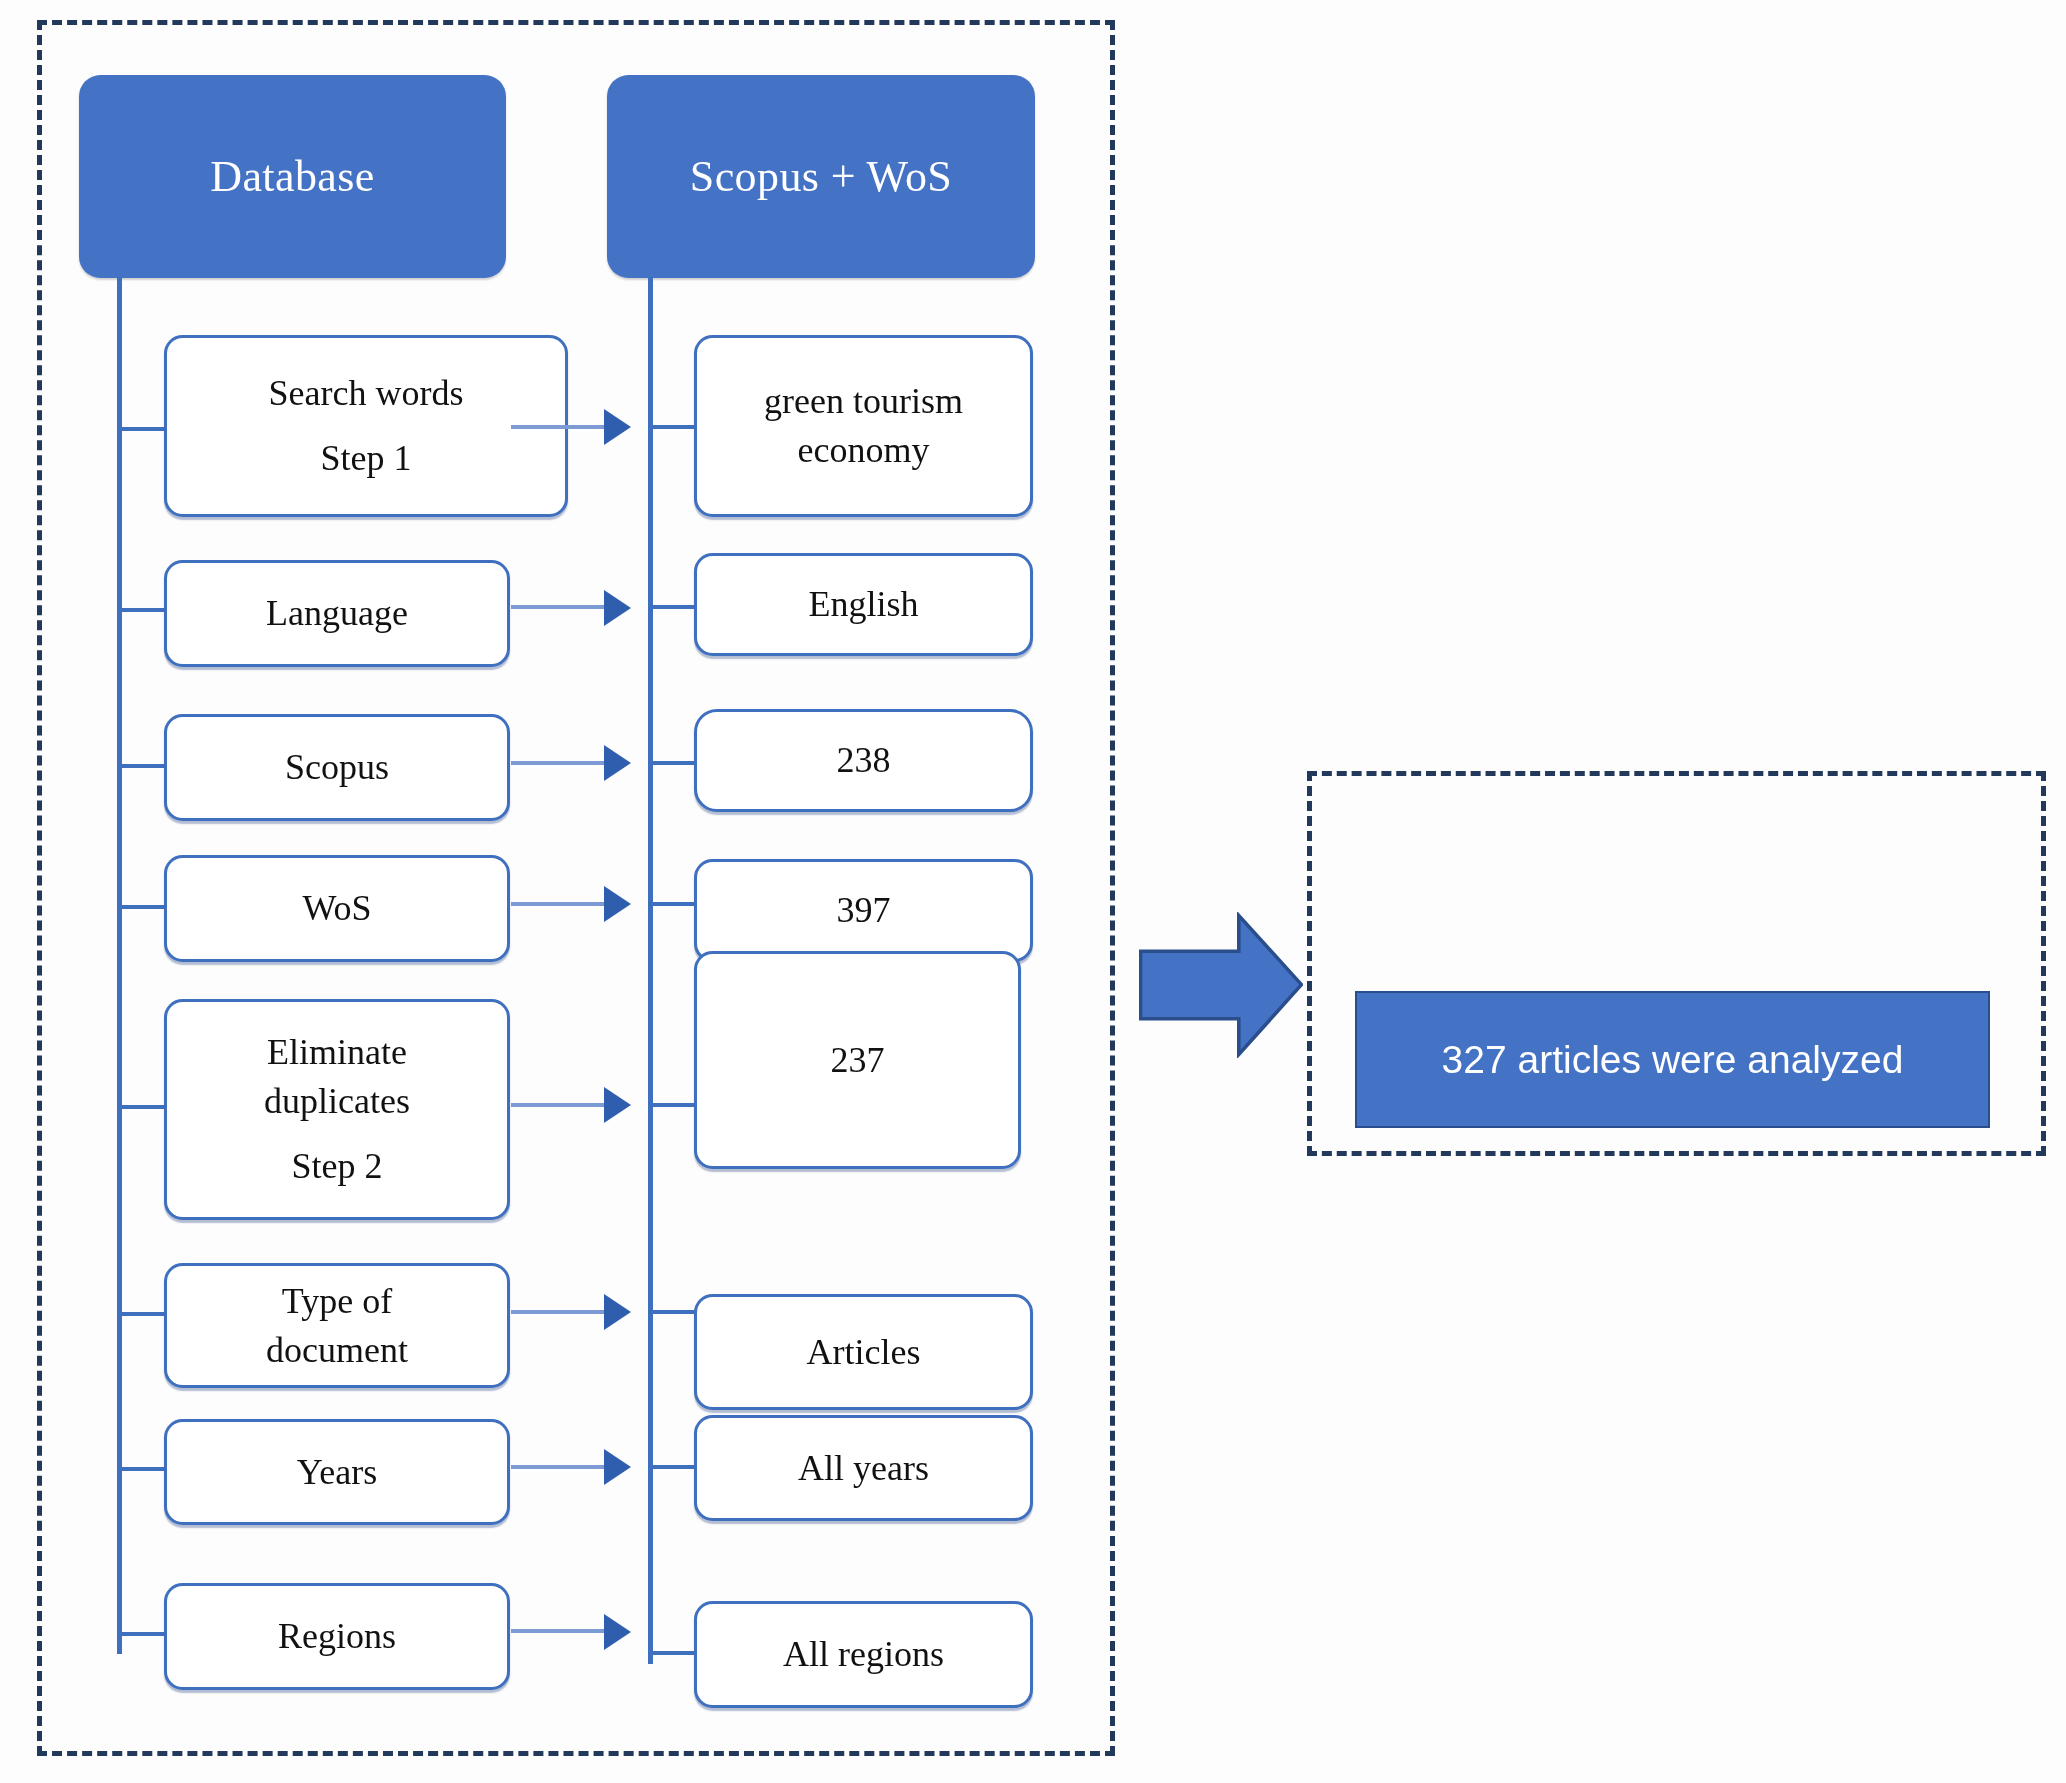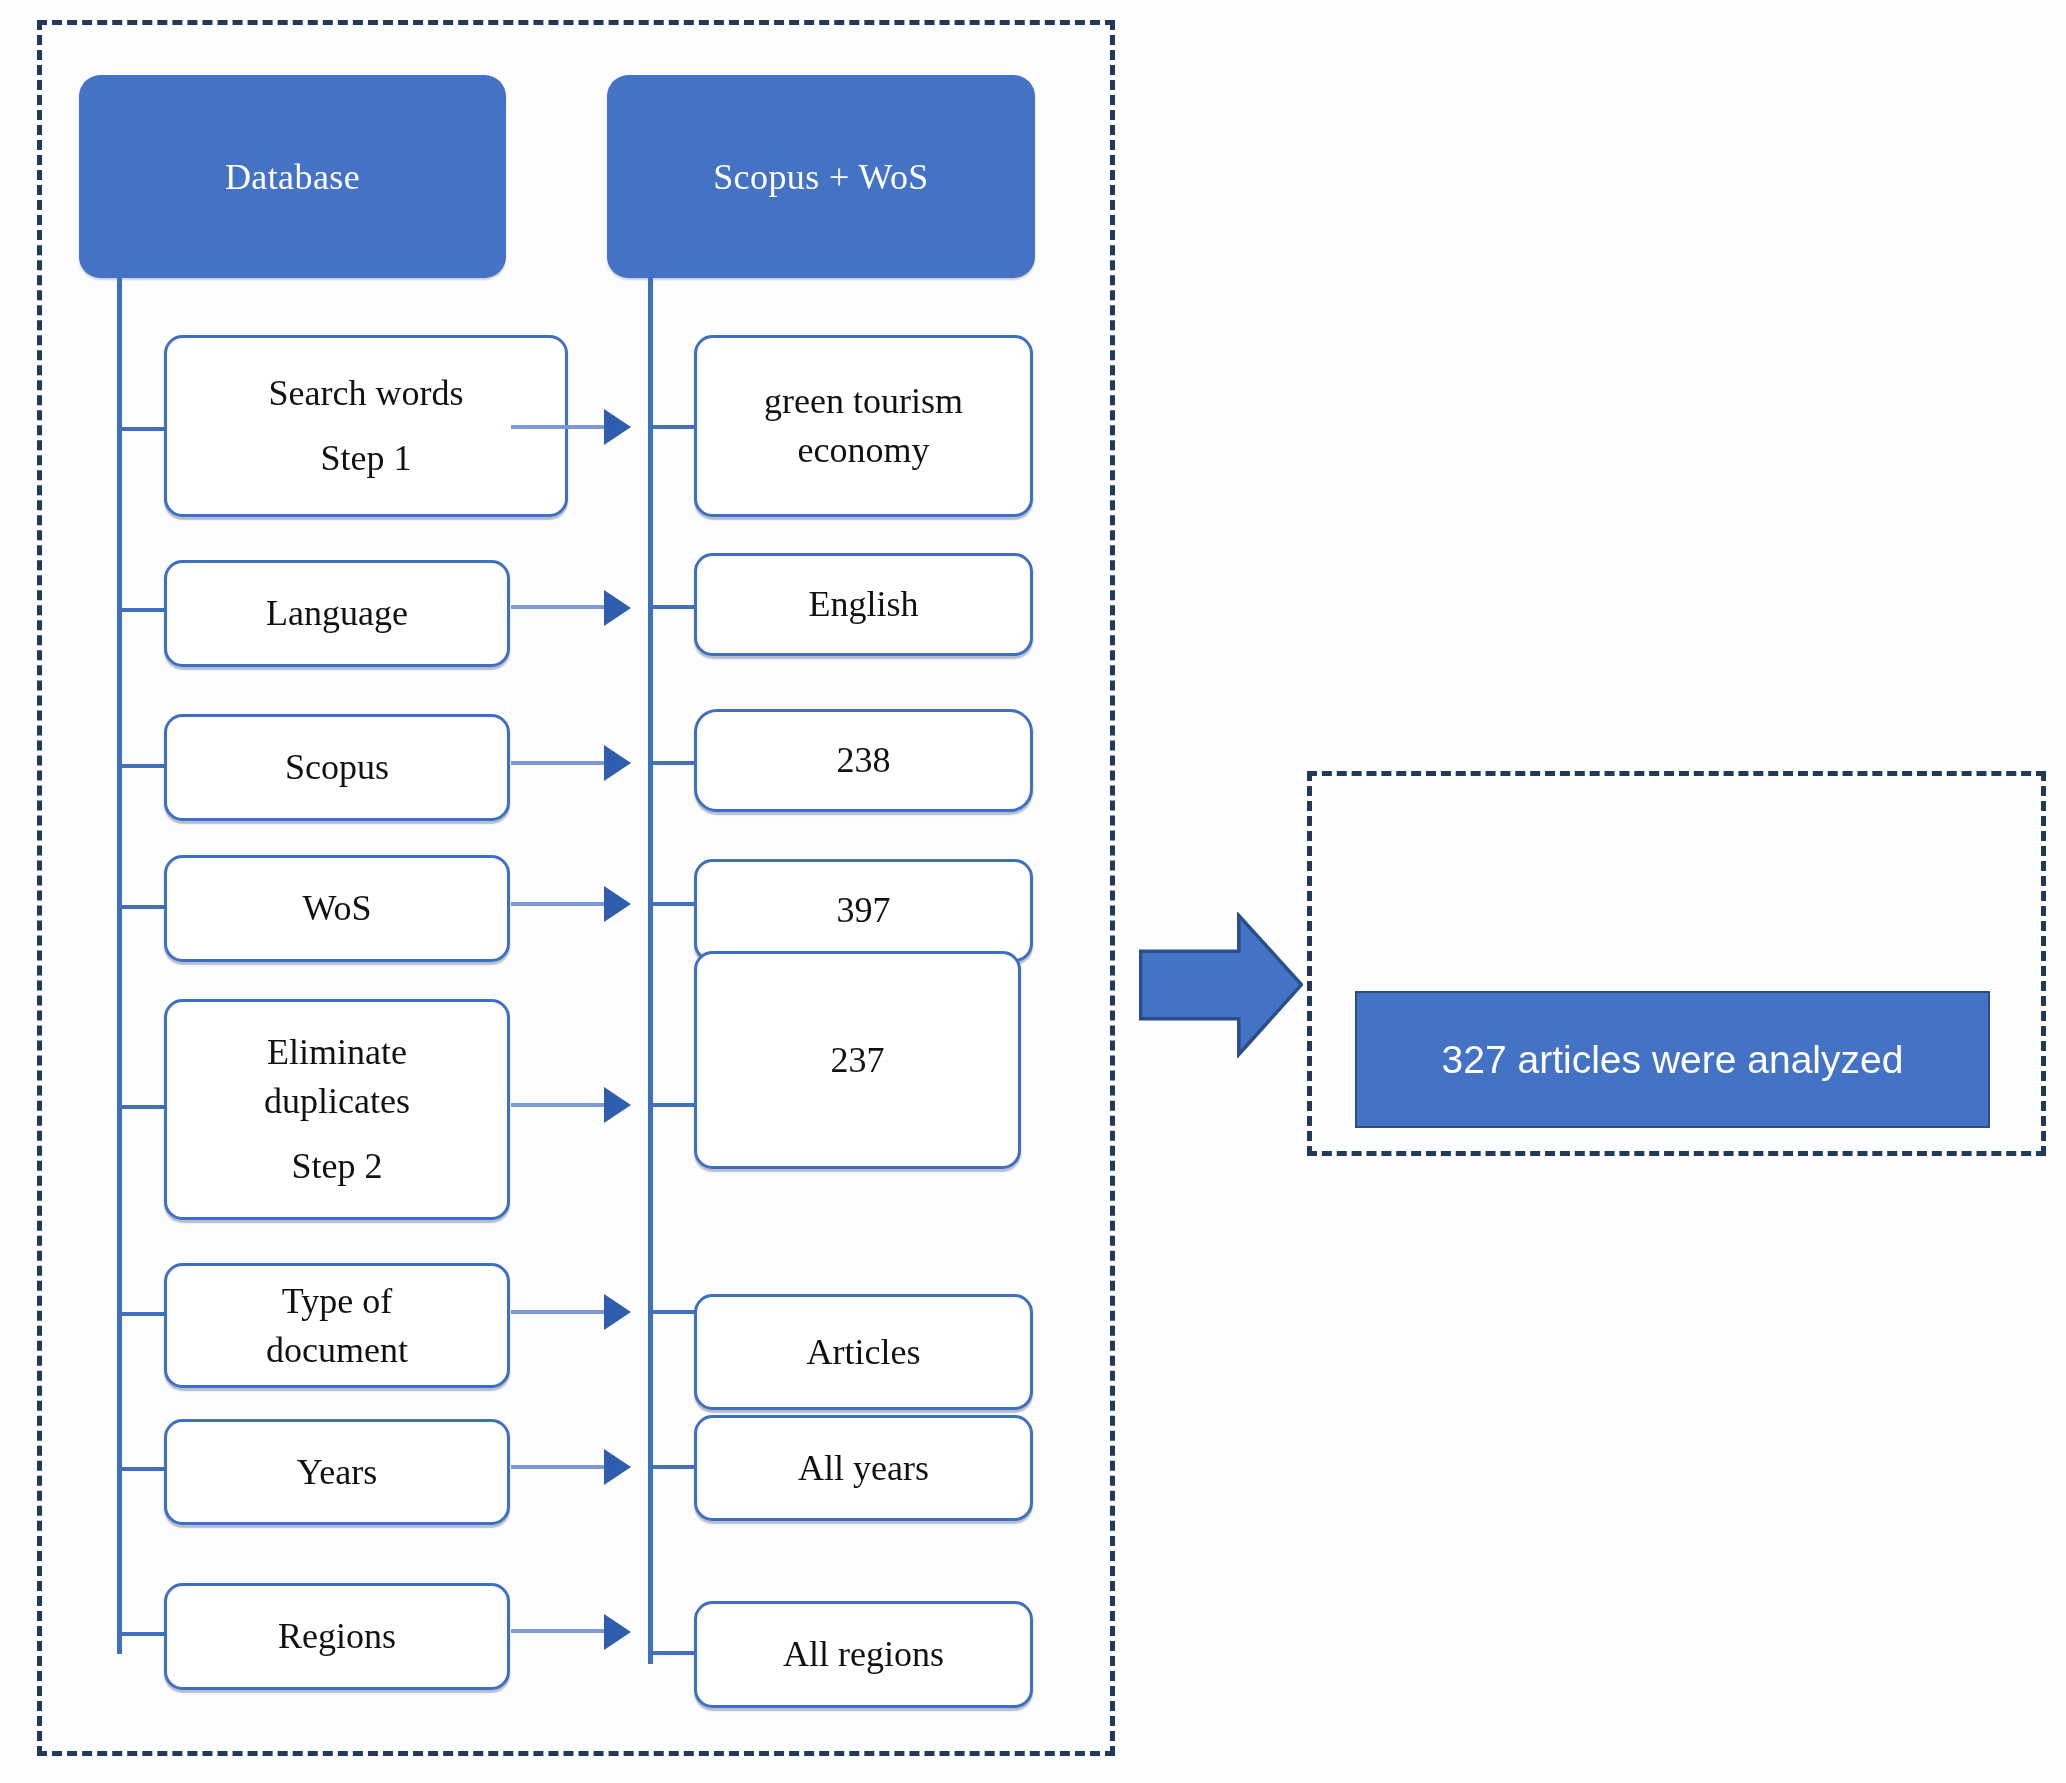--- a/index.html
+++ b/index.html
@@ -30,21 +30,21 @@
 
   
   .header-box {
     position: absolute;
     background: #4472C4;
     border-radius: 21.4px;
     display: flex;
     align-items: center;
     justify-content: center;
     color: #ffffff;
-    font-size: 36px;
+    font-size: 44px;
     letter-spacing: 0.4px;
     box-shadow: 0 1.4px 2.1px rgba(0,0,0,0.18);
   }
   #hdr-database { left: 79px; top: 75px; width: 427px; height: 203px; }
   #hdr-sources  { left: 607px; top: 75px; width: 428px; height: 203px; }
 
   
   .box {
     position: absolute;
     background: #ffffff;

